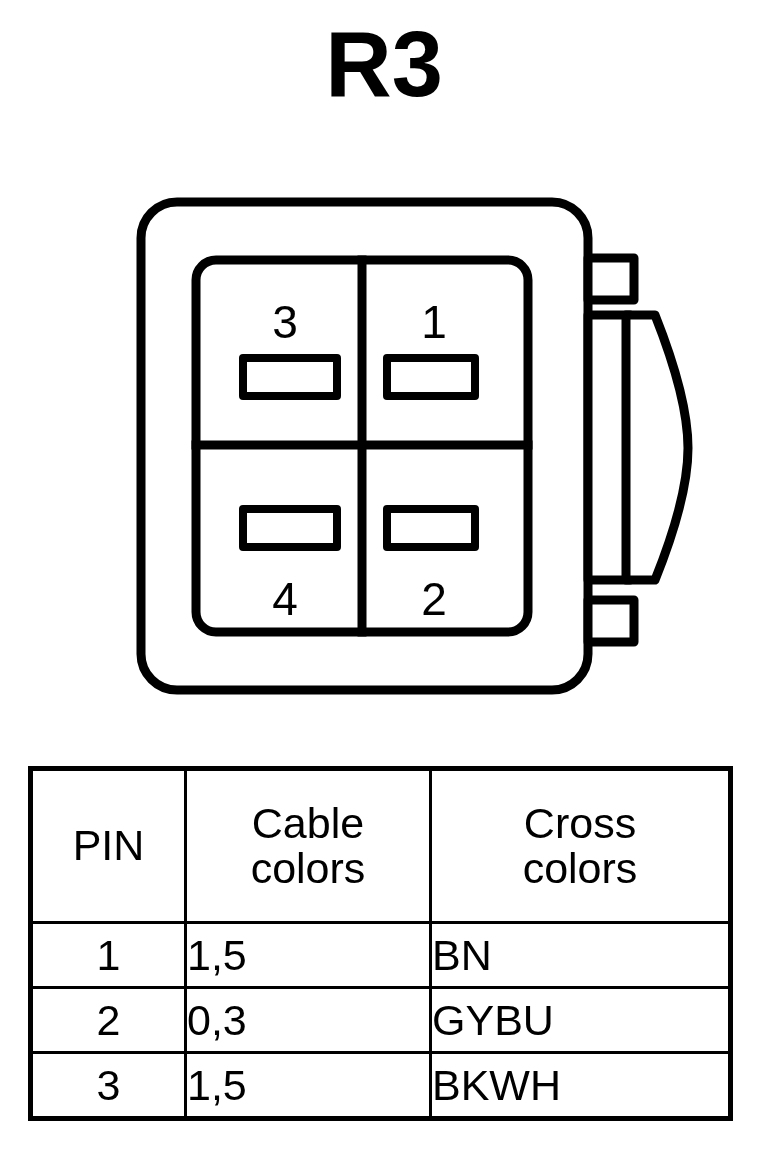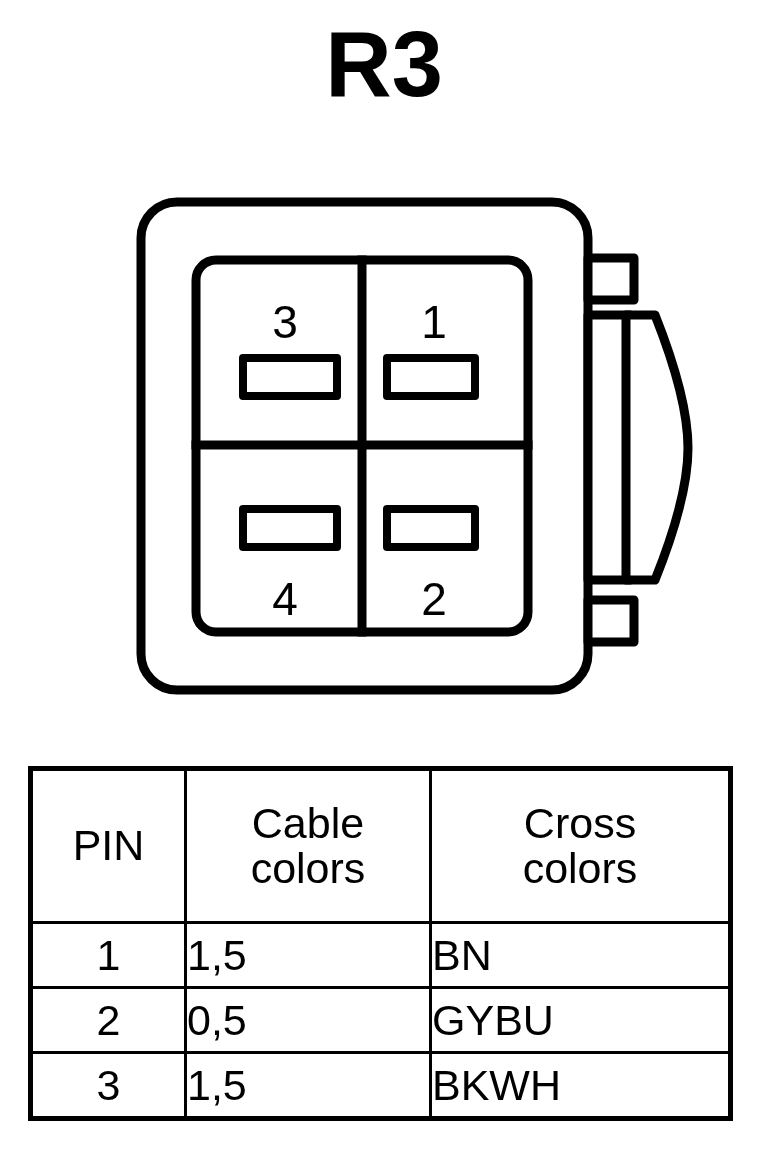--- a/index.html
+++ b/index.html
@@ -167,21 +167,21 @@
       </tr>
     </thead>
     <tbody>
       <tr>
         <td class="col-pin">1</td>
         <td class="col-cross">1,5</td>
         <td class="col-colors">BN</td>
       </tr>
       <tr>
         <td class="col-pin">2</td>
-        <td class="col-cross">0,5</td>
+        <td class="col-cross">0,3</td>
         <td class="col-colors">GYBU</td>
       </tr>
       <tr>
         <td class="col-pin">3</td>
         <td class="col-cross">1,5</td>
         <td class="col-colors">BKWH</td>
       </tr>
     </tbody>
   </table>
 </div>

